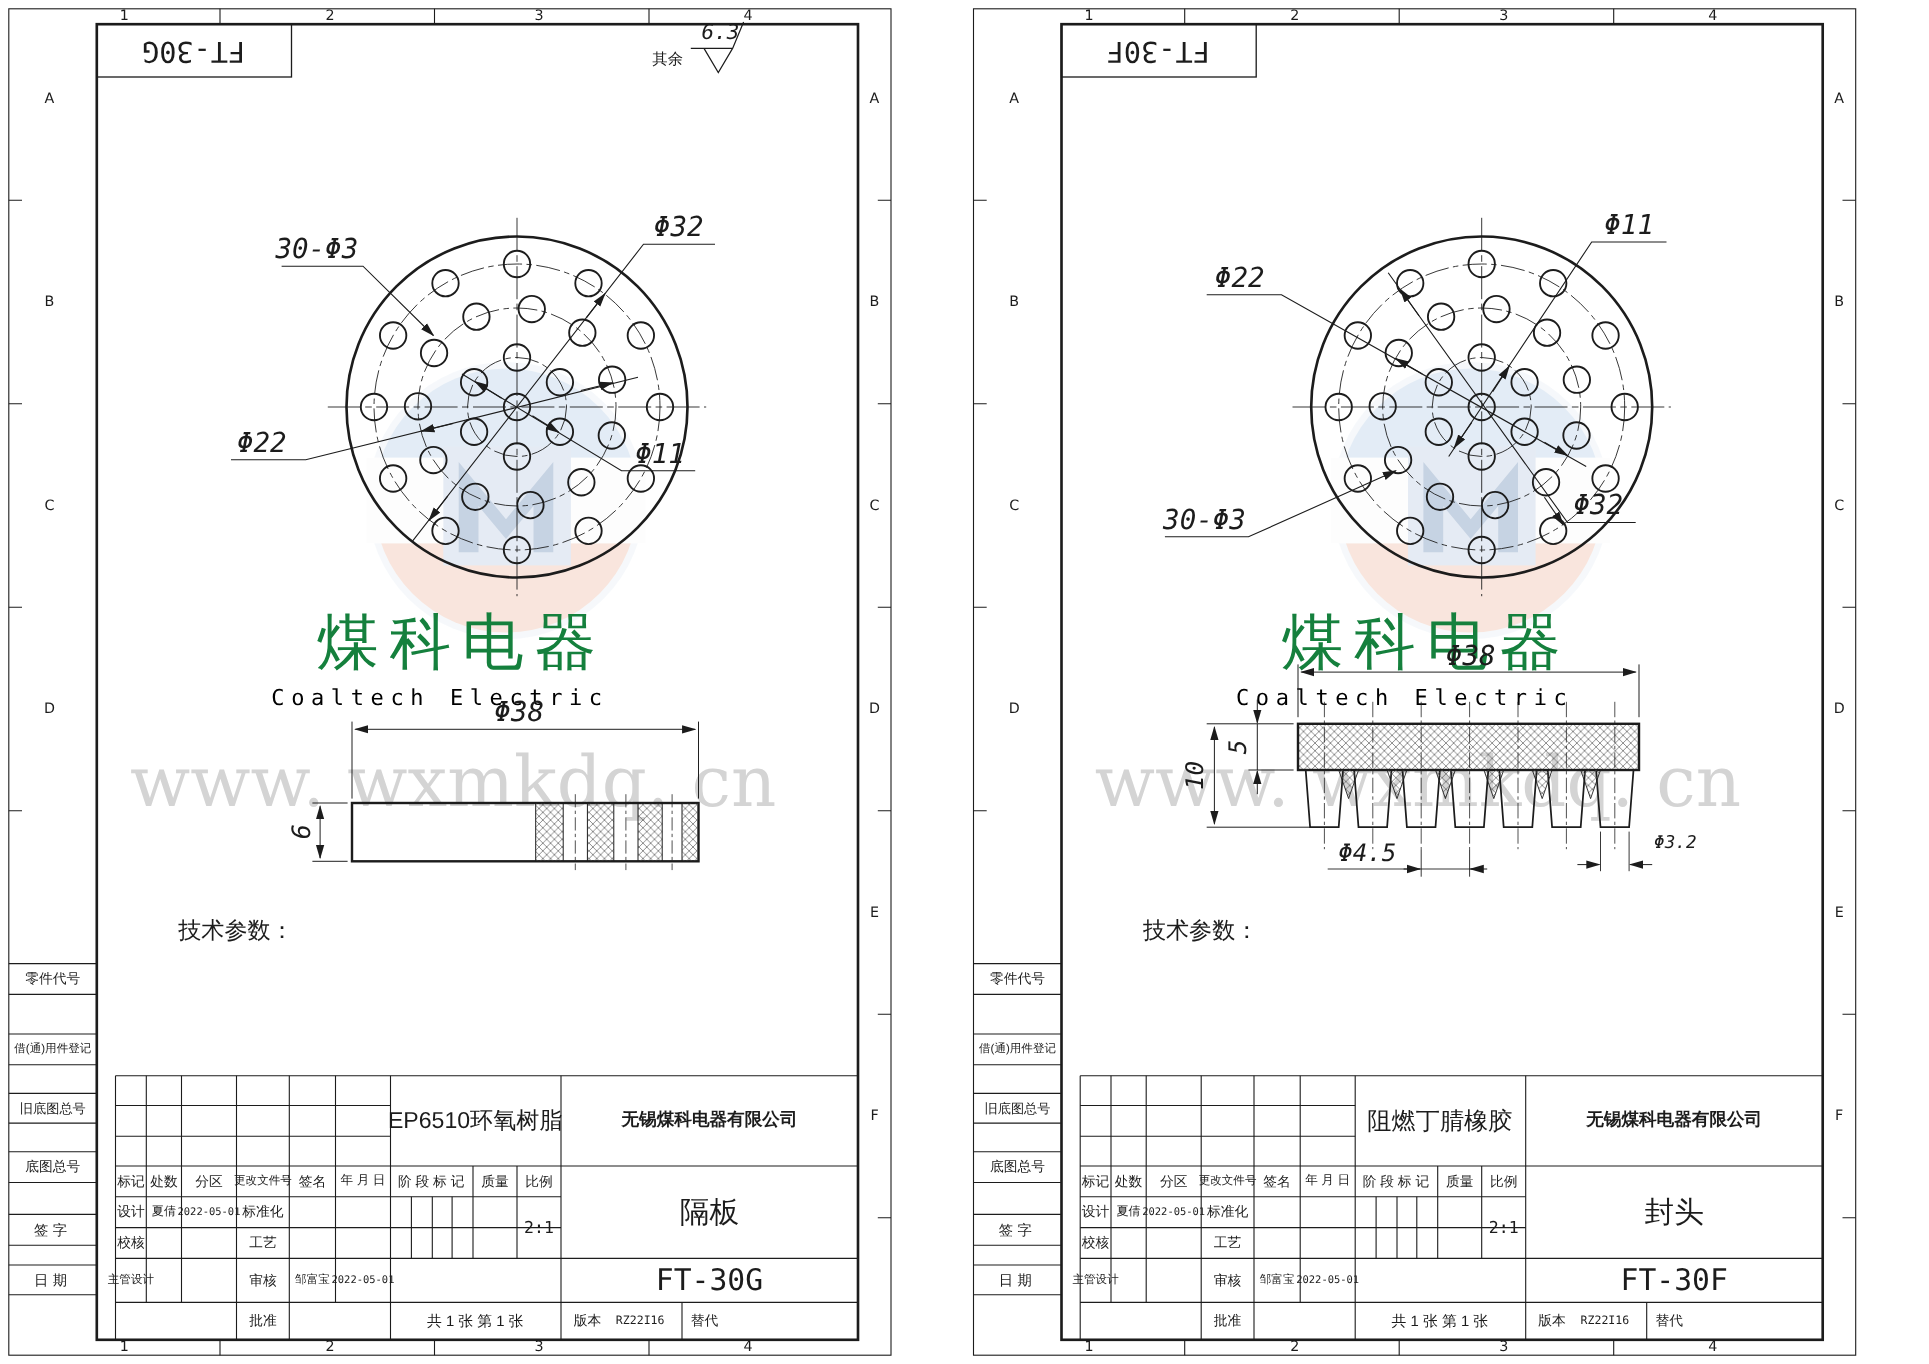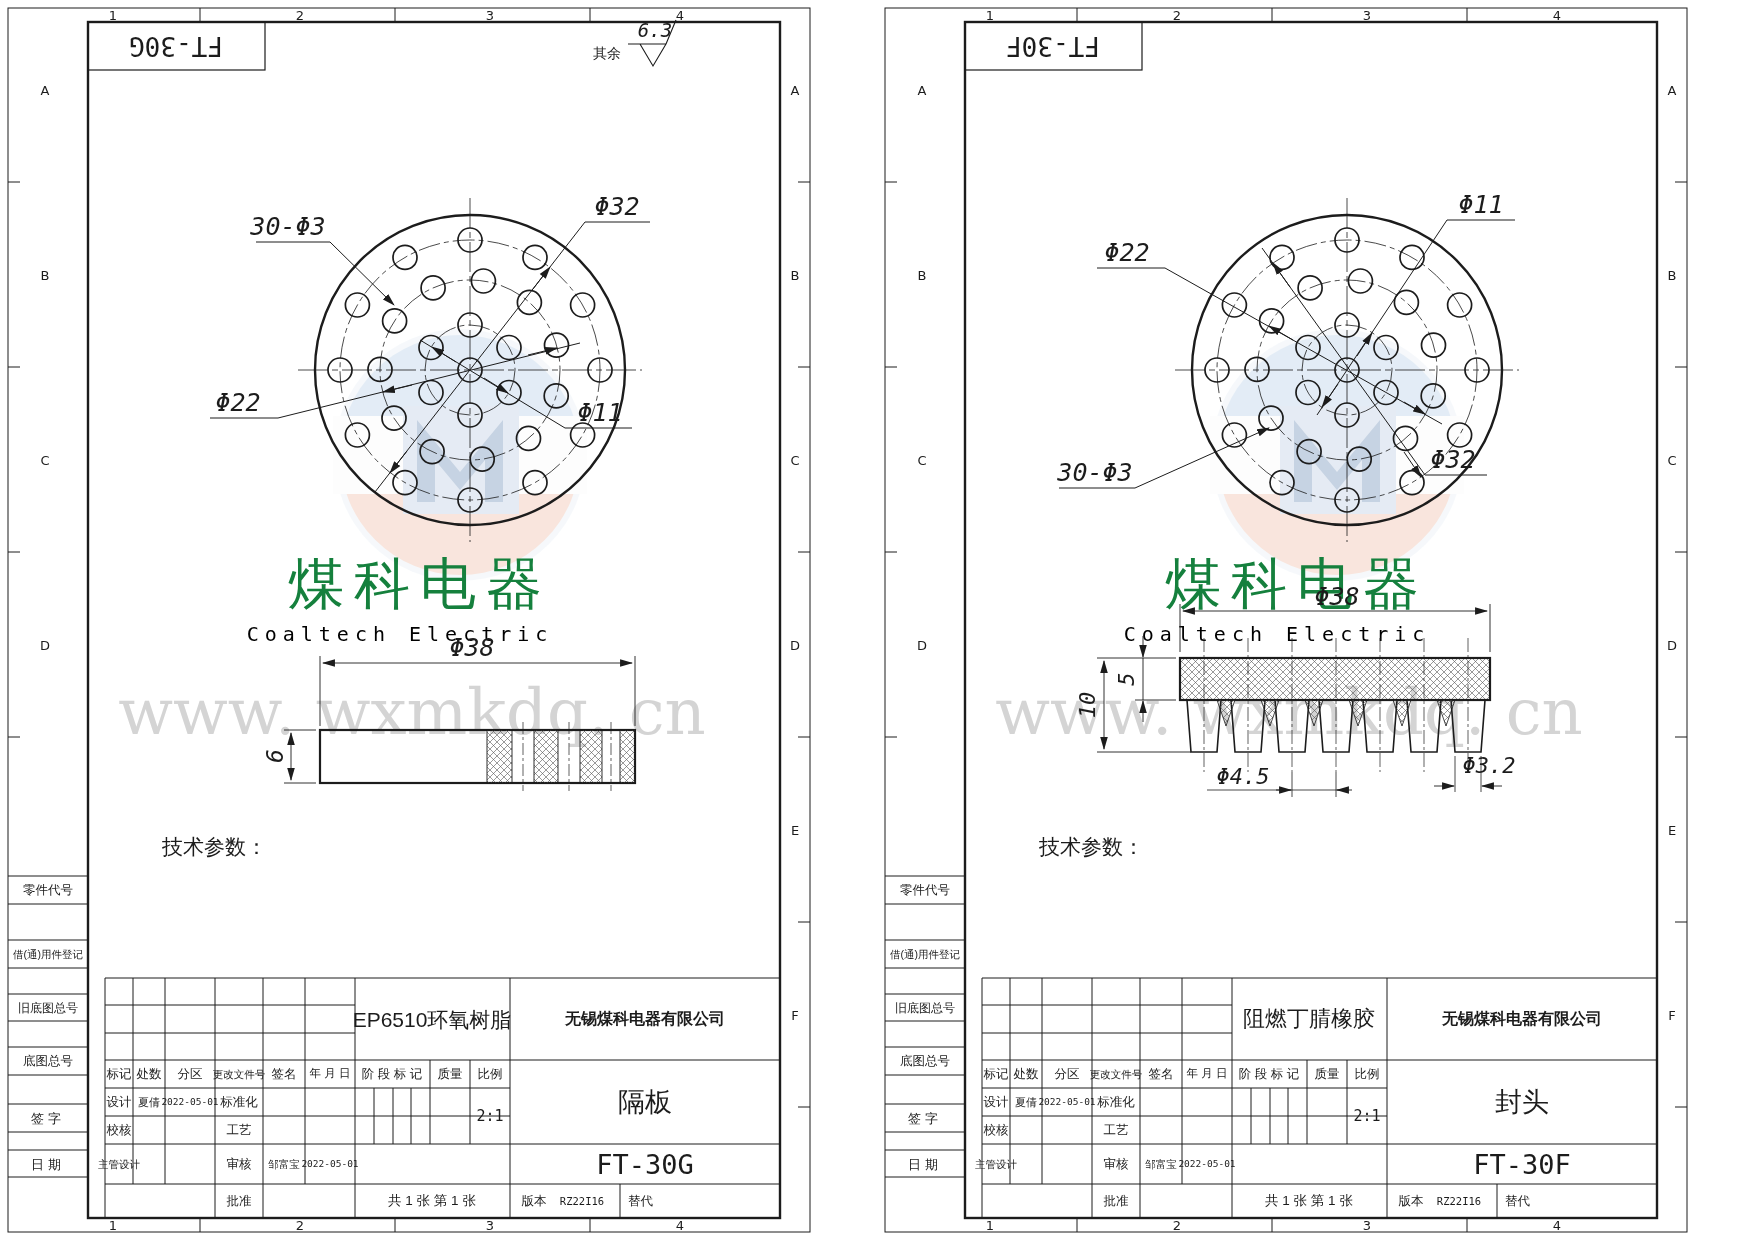--- a/index.html
+++ b/index.html
@@ -344,21 +344,21 @@
   <span class="t zone" style="left:795px;top:1015px">F</span>
 
   <span class="t dim" style="left:250px;top:252px">Φ22</span>
   <span class="t dim" style="left:604px;top:204px">Φ11</span>
   <span class="t dim" style="left:218px;top:472px">30-Φ3</span>
   <span class="t dim" style="left:576px;top:459px">Φ32</span>
   <span class="t dim" style="left:460px;top:596px">Φ38</span>
   <span class="t v dim" style="left:211px;top:705px;font-size:22px">10</span>
   <span class="t v dim" style="left:250px;top:679px;font-size:22px">5</span>
   <span class="t dim" style="left:366px;top:777px;font-size:22px">Φ4.5</span>
-  <span class="t dim" style="left:612px;top:766px;font-size:22px">Φ3.2</span>
+  <span class="t dim" style="left:646px;top:766px;font-size:16px">Φ3.2</span>
 
   <span class="lt" style="left:162px;top:846px;font-size:21px">技术参数：</span>
 
   <span class="t" style="left:48px;top:890px;font-size:12.5px">零件代号</span>
   <span class="t" style="left:48px;top:954px;font-size:10.5px">借(通)用件登记</span>
   <span class="t" style="left:48px;top:1008px;font-size:12px">旧底图总号</span>
   <span class="t" style="left:48px;top:1061px;font-size:12.5px">底图总号</span>
   <span class="t" style="left:48px;top:1118px;font-size:13px;letter-spacing:4px">签字</span>
   <span class="t" style="left:48px;top:1164px;font-size:13px;letter-spacing:4px">日期</span>
 

